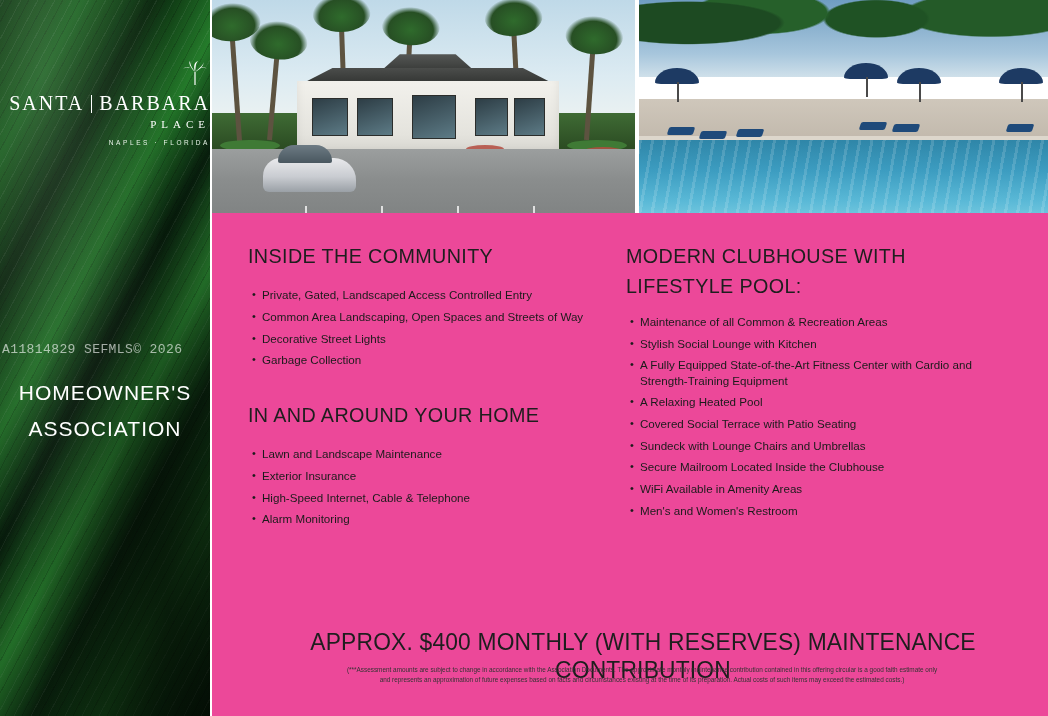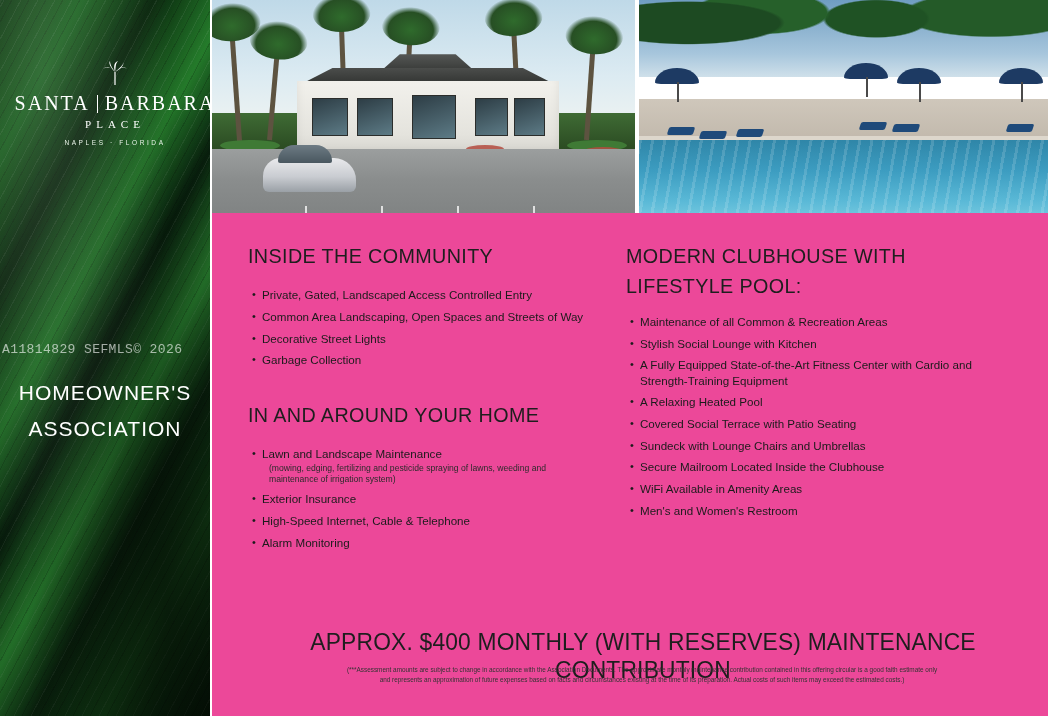--- a/index.html
+++ b/index.html
@@ -58,23 +58,22 @@
     background:
       radial-gradient(ellipse at 20% 10%, rgba(255,255,255,0.12), rgba(0,0,0,0) 55%),
       radial-gradient(ellipse at 80% 85%, rgba(0,0,0,0.55), rgba(0,0,0,0) 60%),
       linear-gradient(180deg, rgba(0,0,0,0.10), rgba(0,0,0,0.35));
   }
   .logo-block {
     position: absolute;
     left: 0;
     top: 60px;
     width: 210px;
-    text-align: center;
+    text-align: right;
     color: #ffffff;
-    margin-left: 10px;
   }
   .logo-palm {
     width: 100%;
     height: 26px;
     margin-bottom: 6px;
     line-height: 26px;
     font-size: 22px;
     color: #ffffff;
   }
   .logo-name {
@@ -491,21 +490,20 @@
         <li>Decorative Street Lights</li>
         <li>Garbage Collection</li>
       </ul>
 
       <div class="gap-block"></div>
 
       <h2 class="section-head">IN AND AROUND YOUR HOME</h2>
       <ul class="bullets">
         <li>
           <span>Lawn and Landscape Maintenance</span>
-          <span class="sub-note">(mowing, edging, fertilizing and pesticide spraying of lawns, weeding and maintenance of irrigation system)</span>
         </li>
         <li>Exterior Insurance</li>
         <li>High-Speed Internet, Cable &amp; Telephone</li>
         <li>Alarm Monitoring</li>
       </ul>
     </div>
 
     <div class="col col-right">
       <h2 class="section-head two-line">
         <span>MODERN CLUBHOUSE WITH</span><br>

